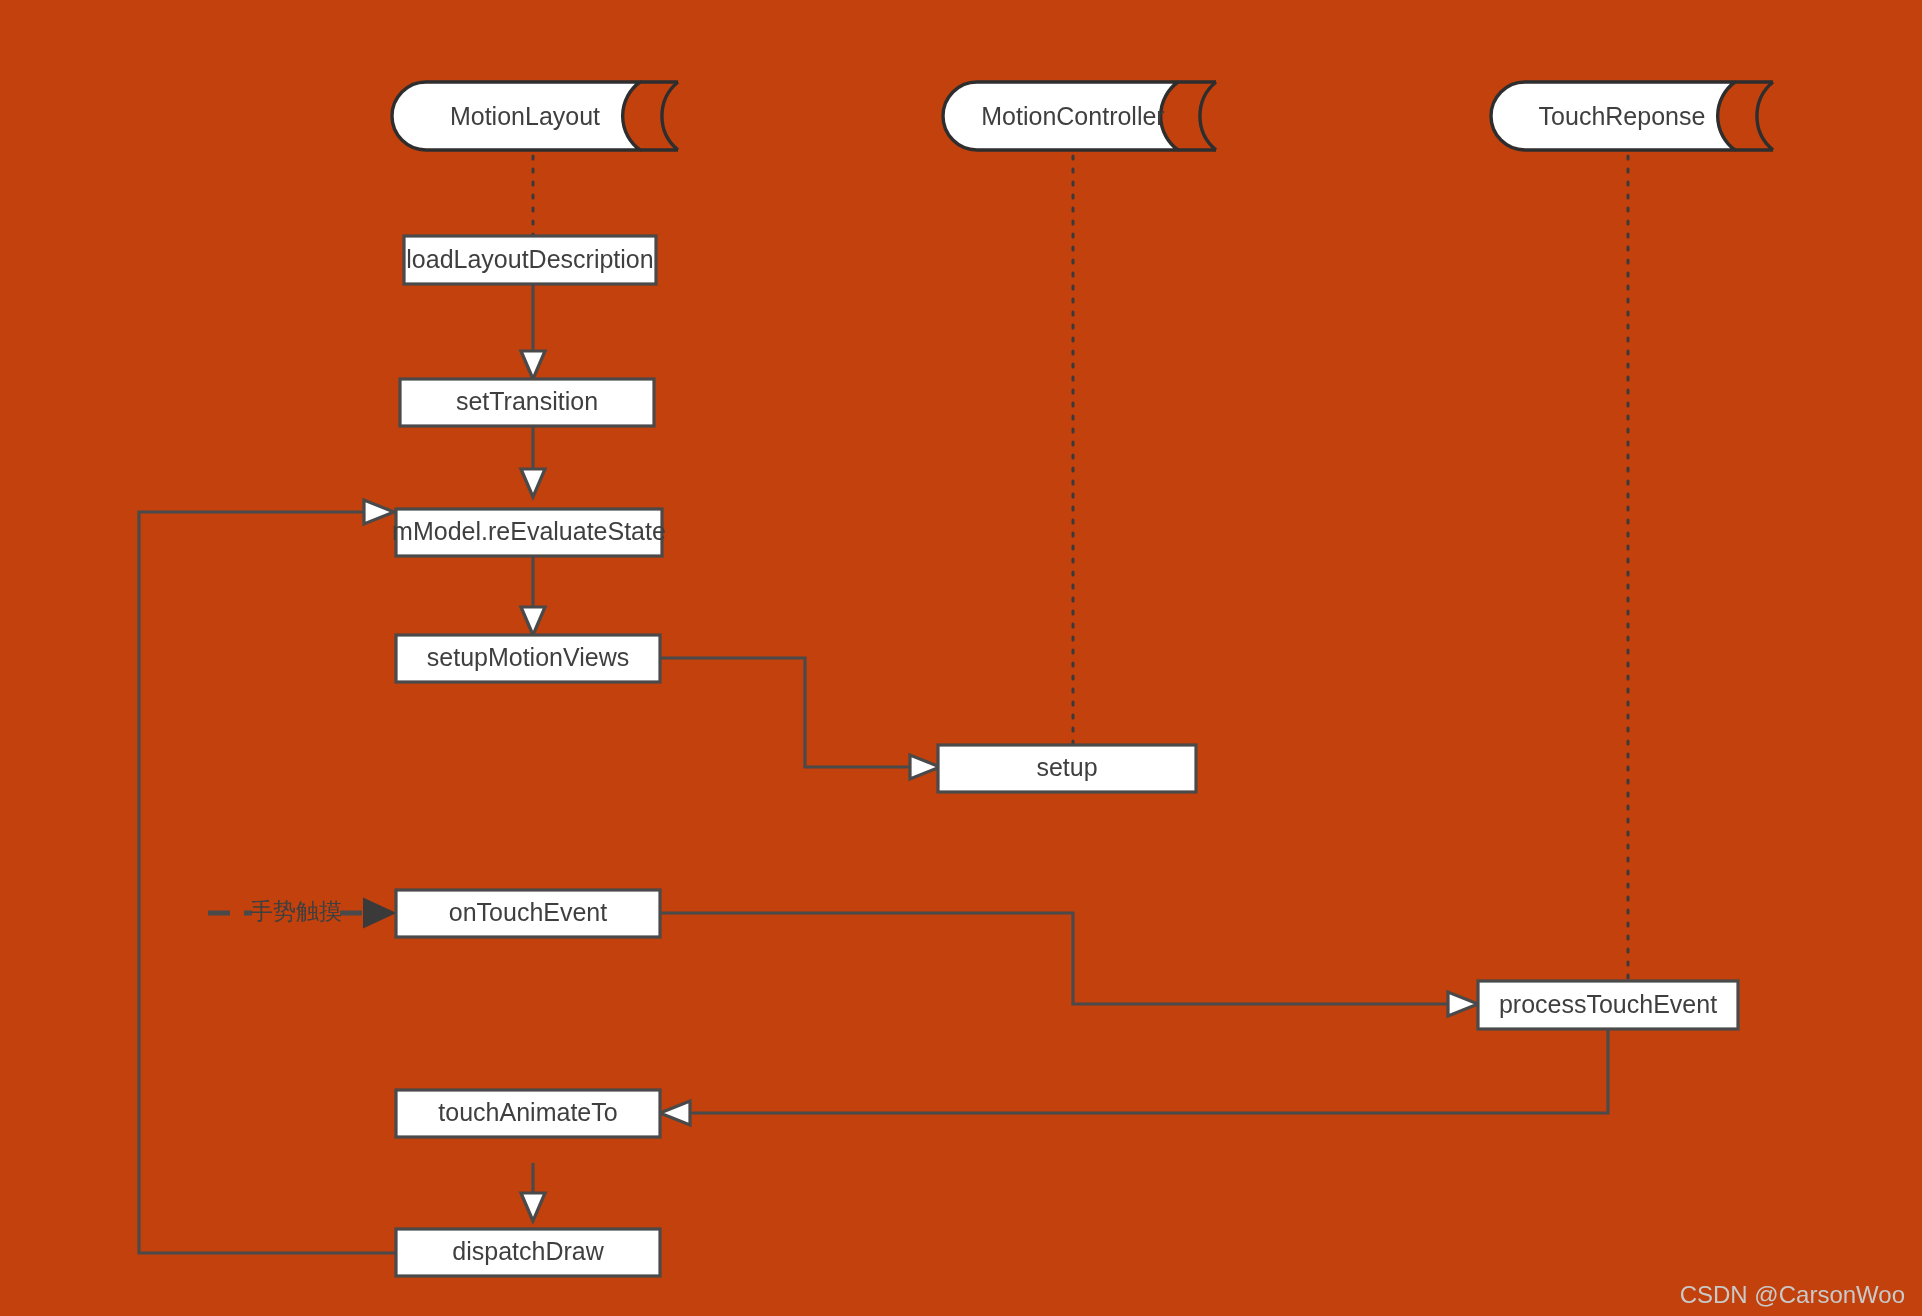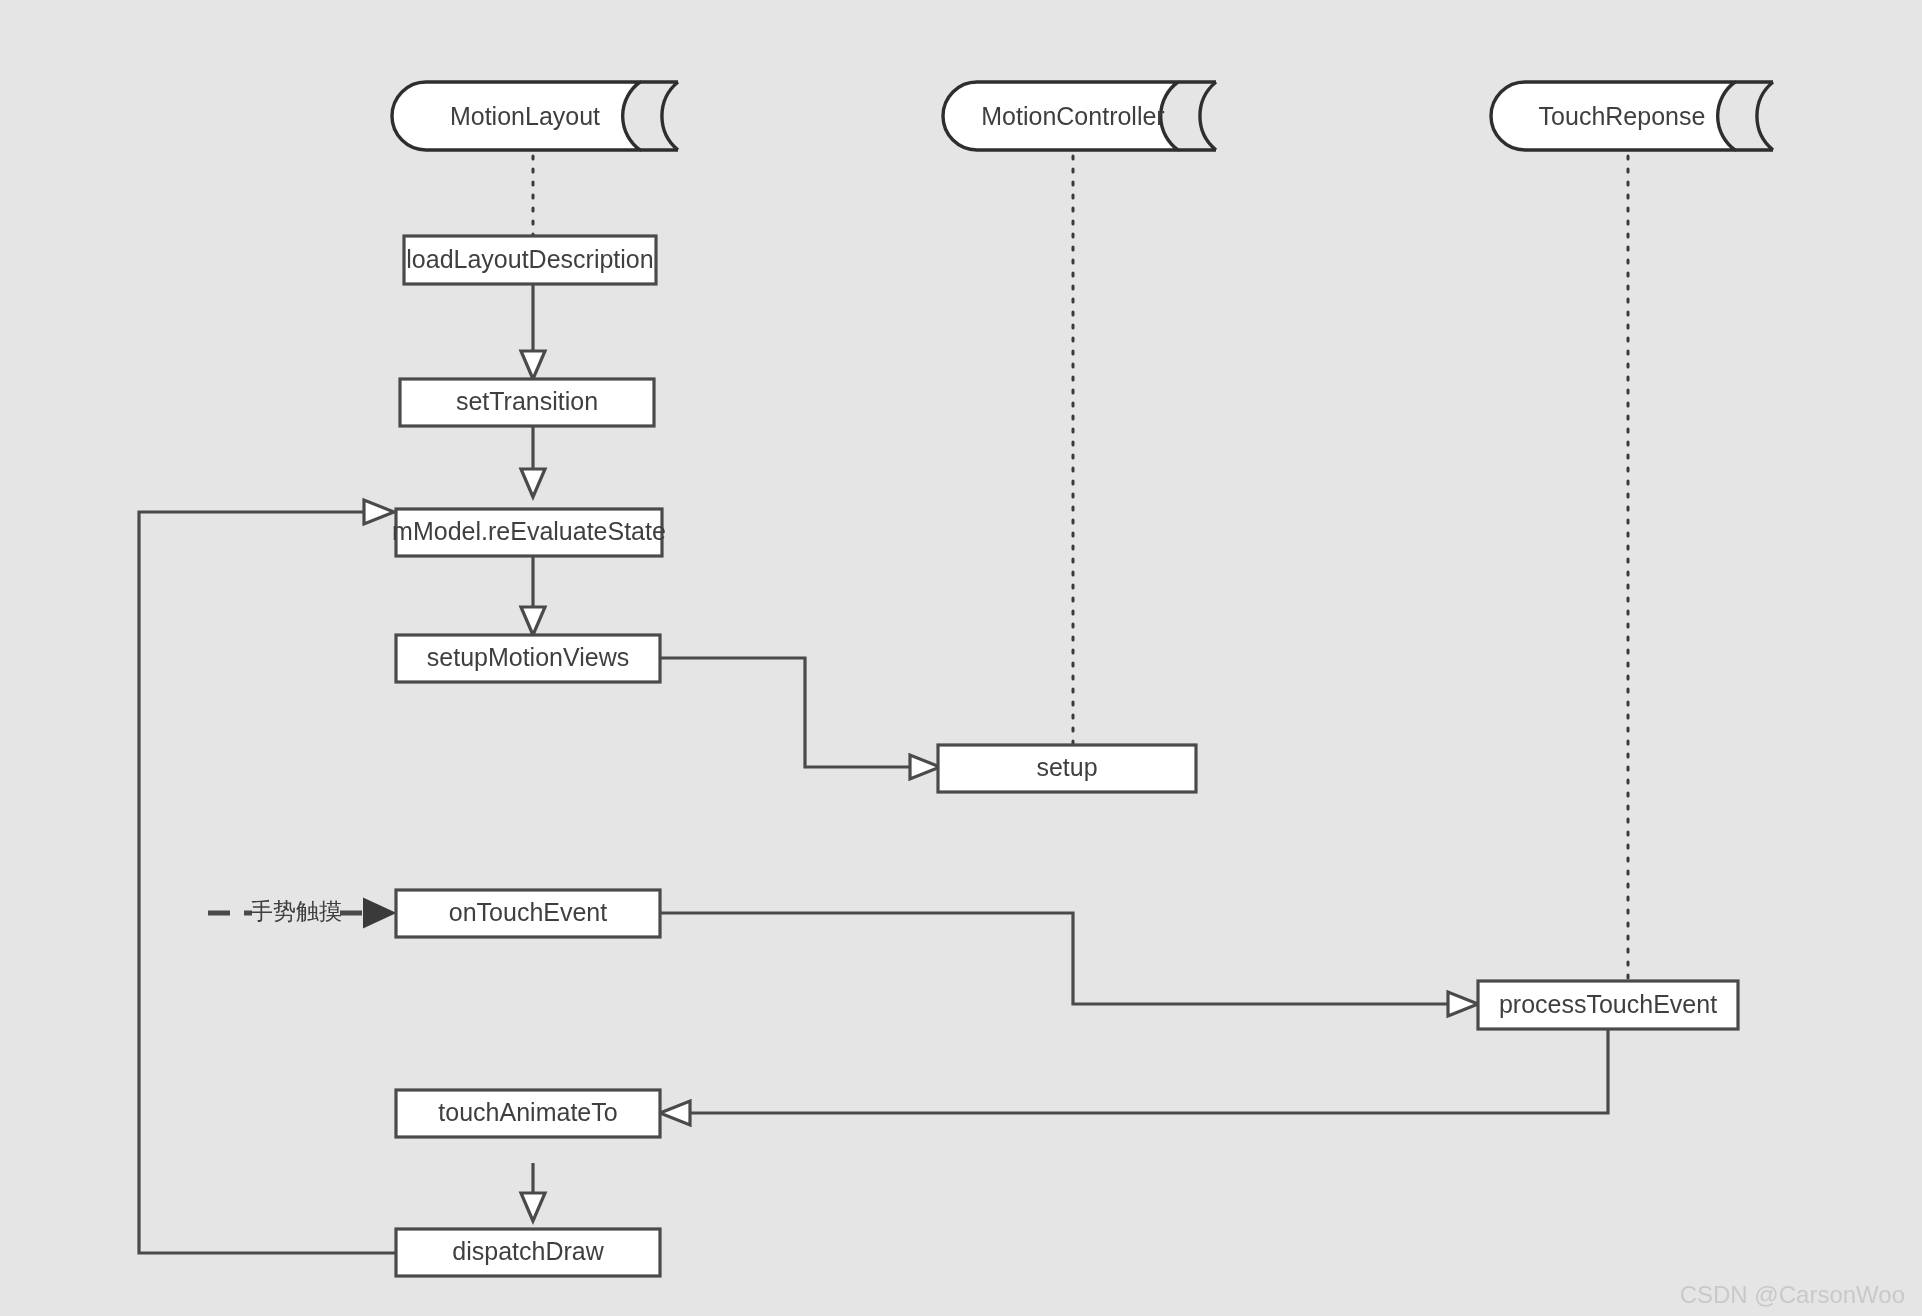--- a/index.html
+++ b/index.html
@@ -7,21 +7,21 @@
     padding: 0;
     background: #ffffff;
   }
   body {
     font-family: "Liberation Sans", "DejaVu Sans", sans-serif;
   }
   #canvas {
     position: relative;
     width: 1922px;
     height: 1316px;
-    background: #e5e5e5;
+    background: #c2410c;
     overflow: hidden;
   }
   #diagram-svg {
     position: absolute;
     left: 0;
     top: 0;
   }
   .lifeline-label {
     font-size: 25px;
     fill: #3f3f3f;

